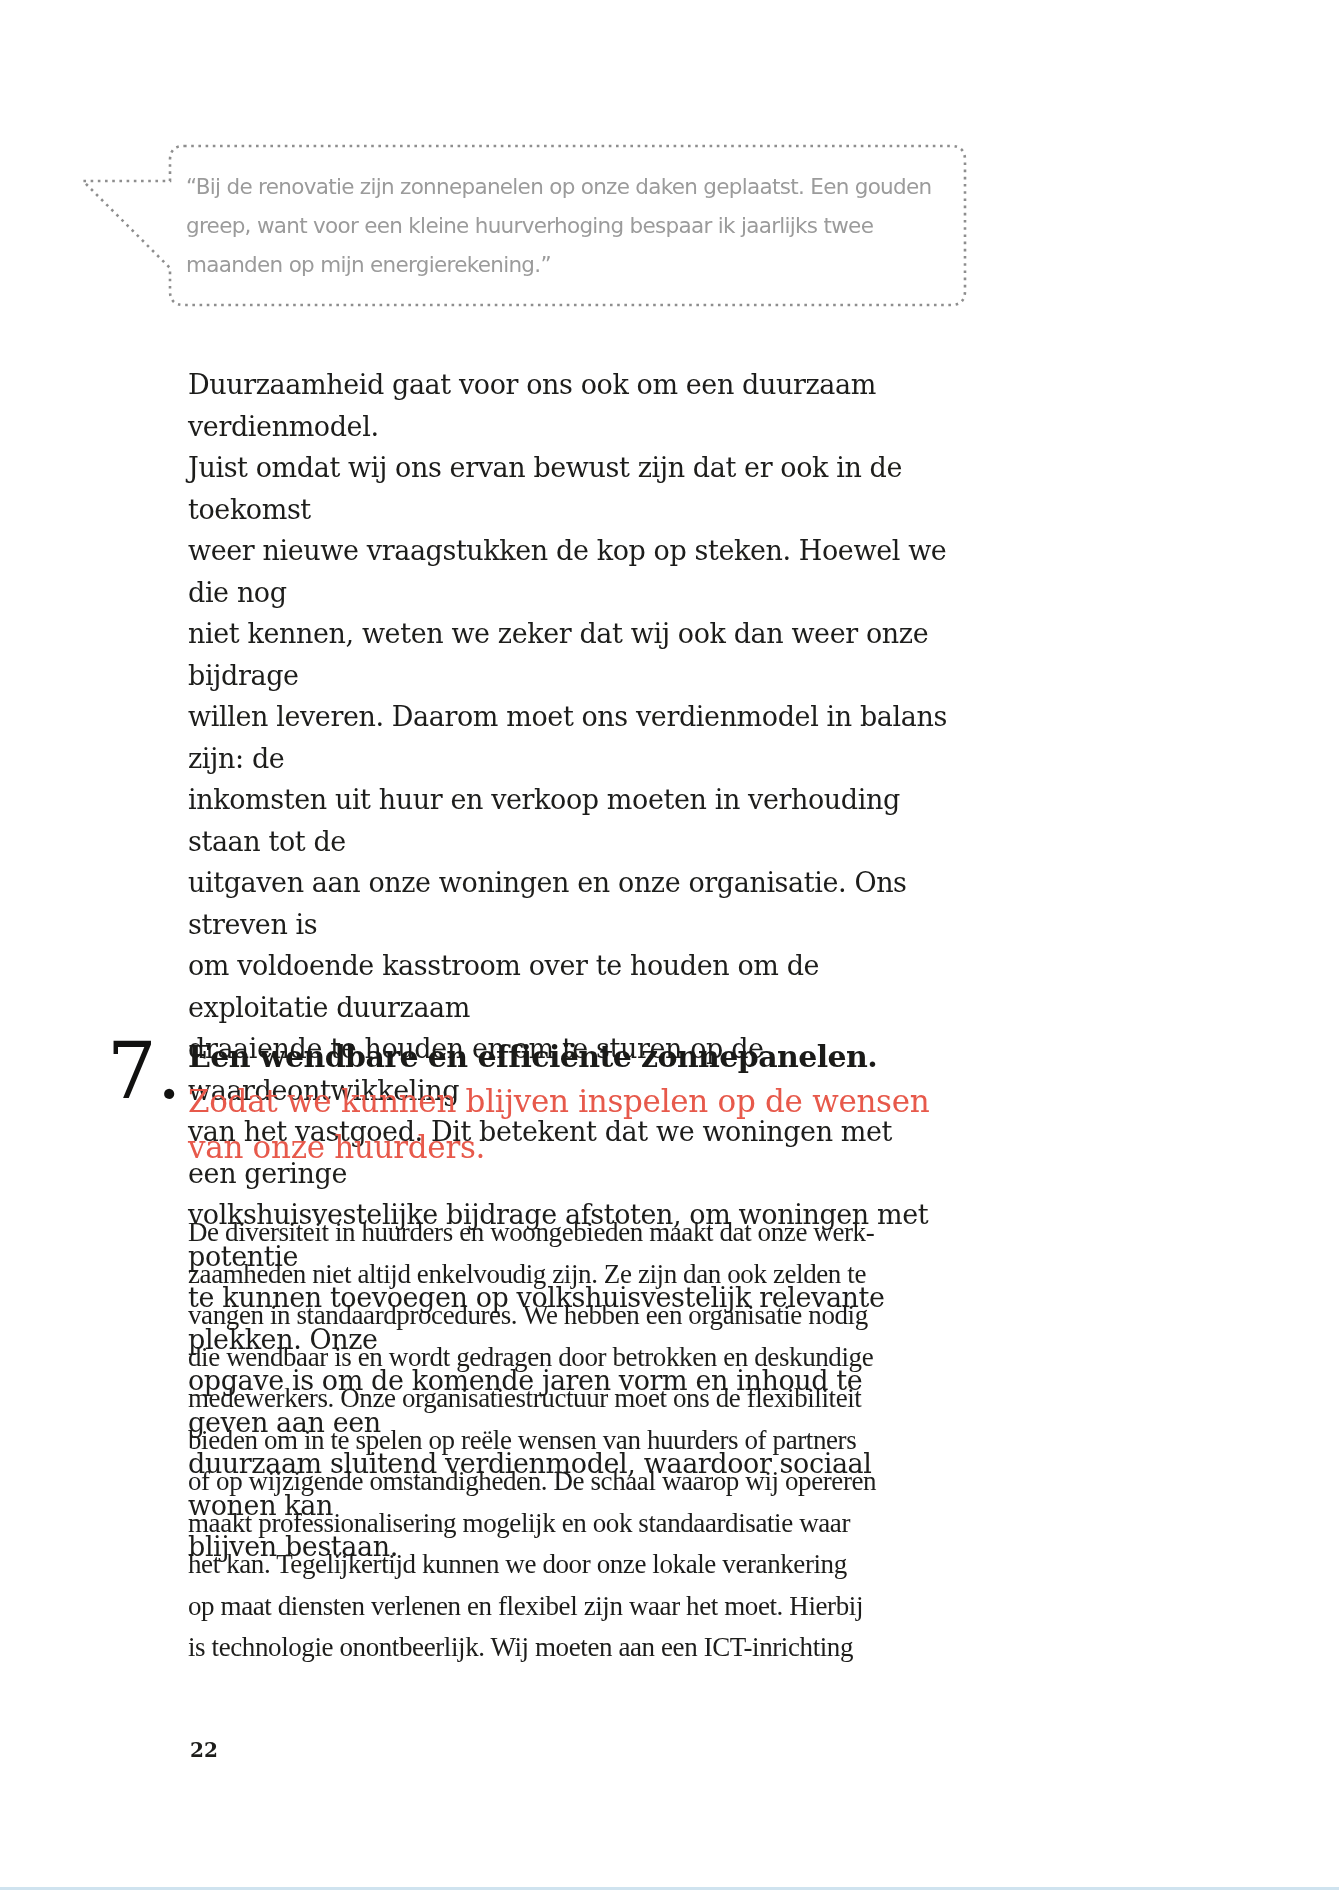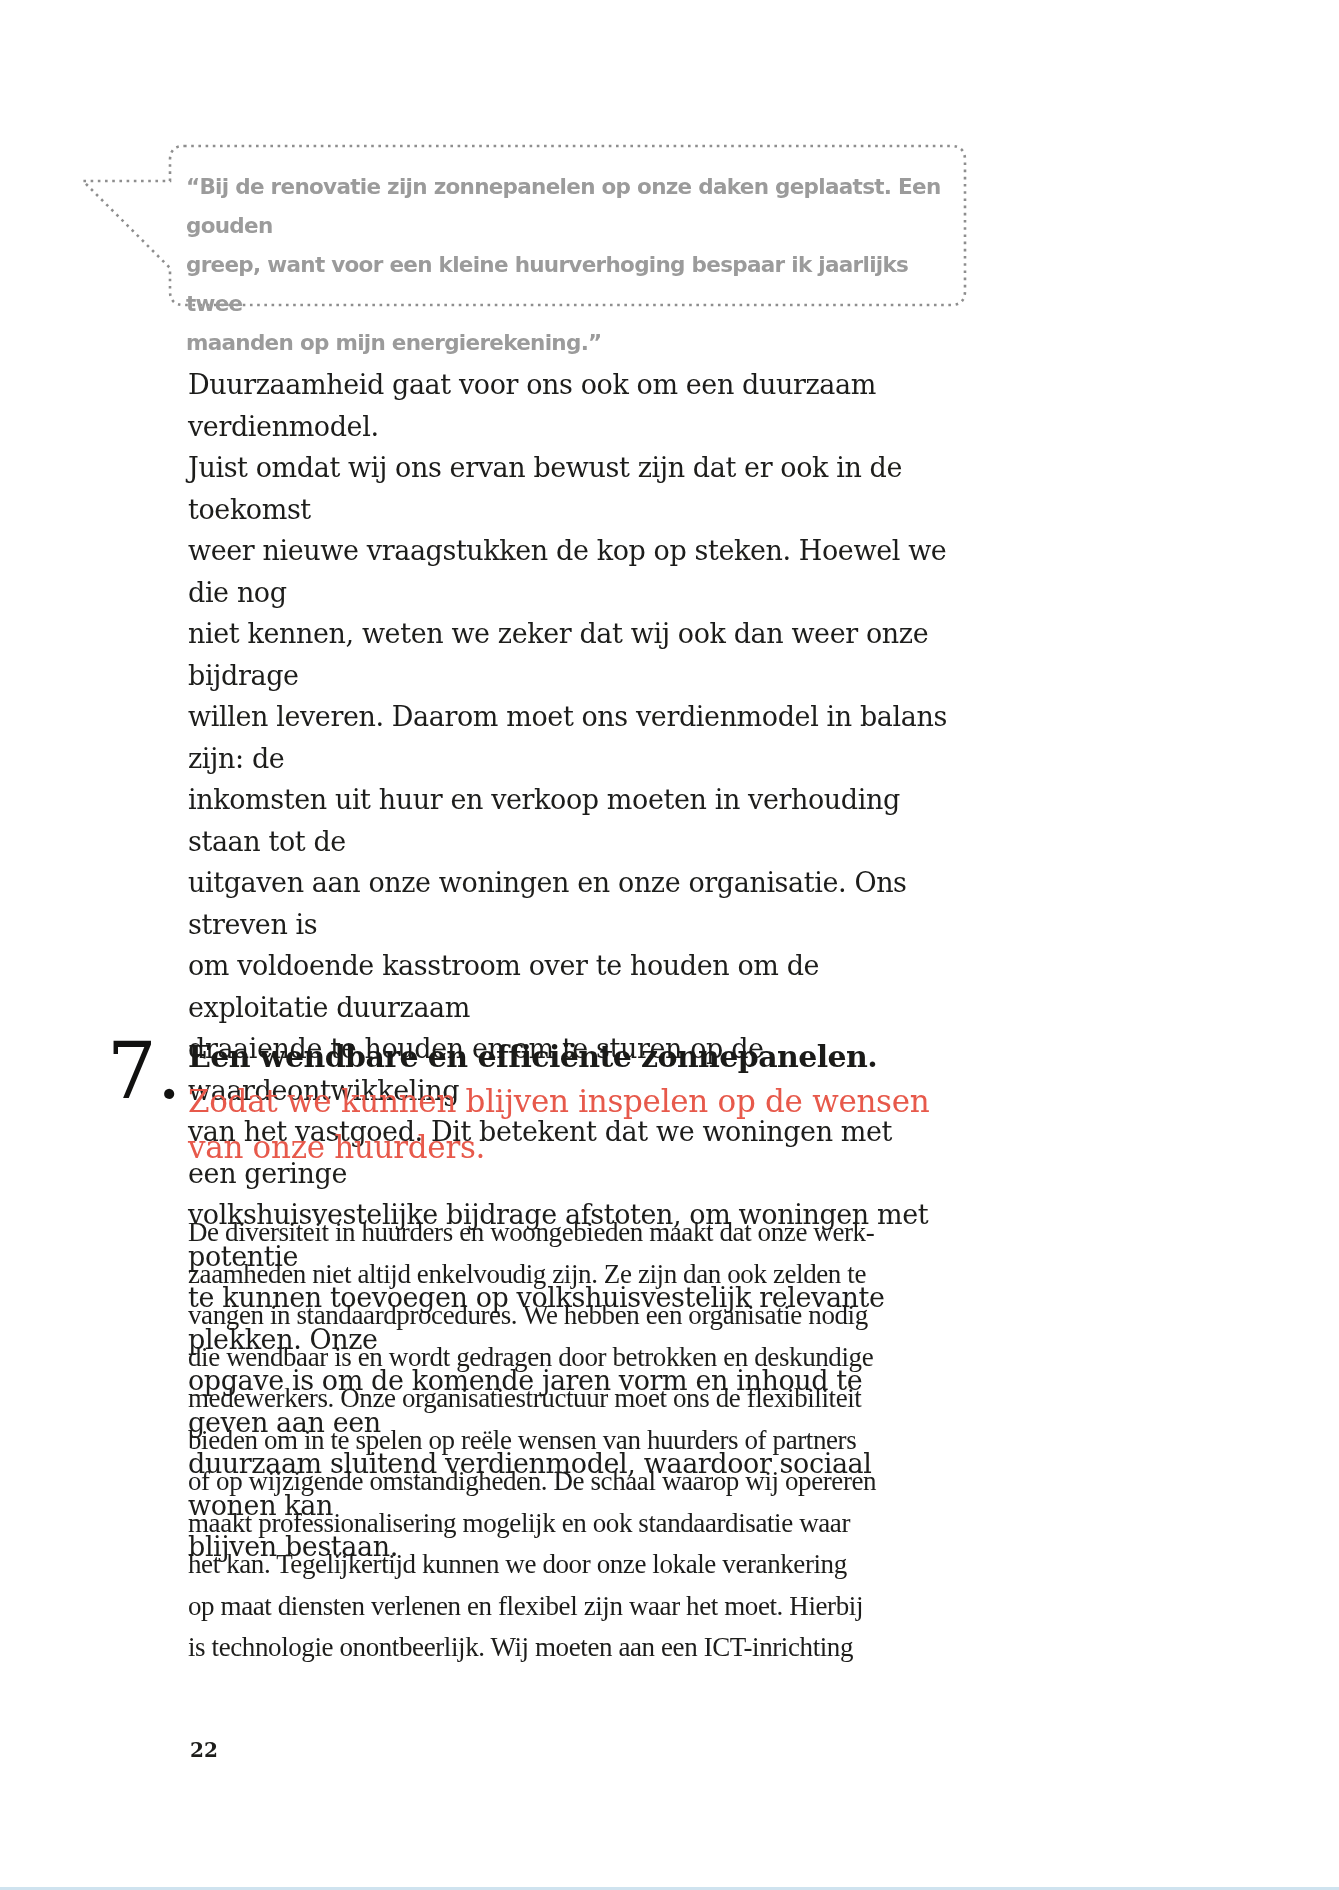--- a/index.html
+++ b/index.html
@@ -26,21 +26,21 @@
     height: 185px;
     color: var(--border-gray, #8e8e8e);
   }
   .quote-text {
     position: absolute;
     left: 186px;
     top: 167px;
     width: 780px;
     white-space: pre-line;
     font-family: "DejaVu Sans", sans-serif;
-    font-weight: bold;
+    font-weight: normal;
     font-size: 21.5px;
     line-height: 39px;
     letter-spacing: -0.7px;
     color: var(--quote-gray, #9b9b9b);
   }
 
   
   .body-paragraph {
     position: absolute;
     left: 188px;

